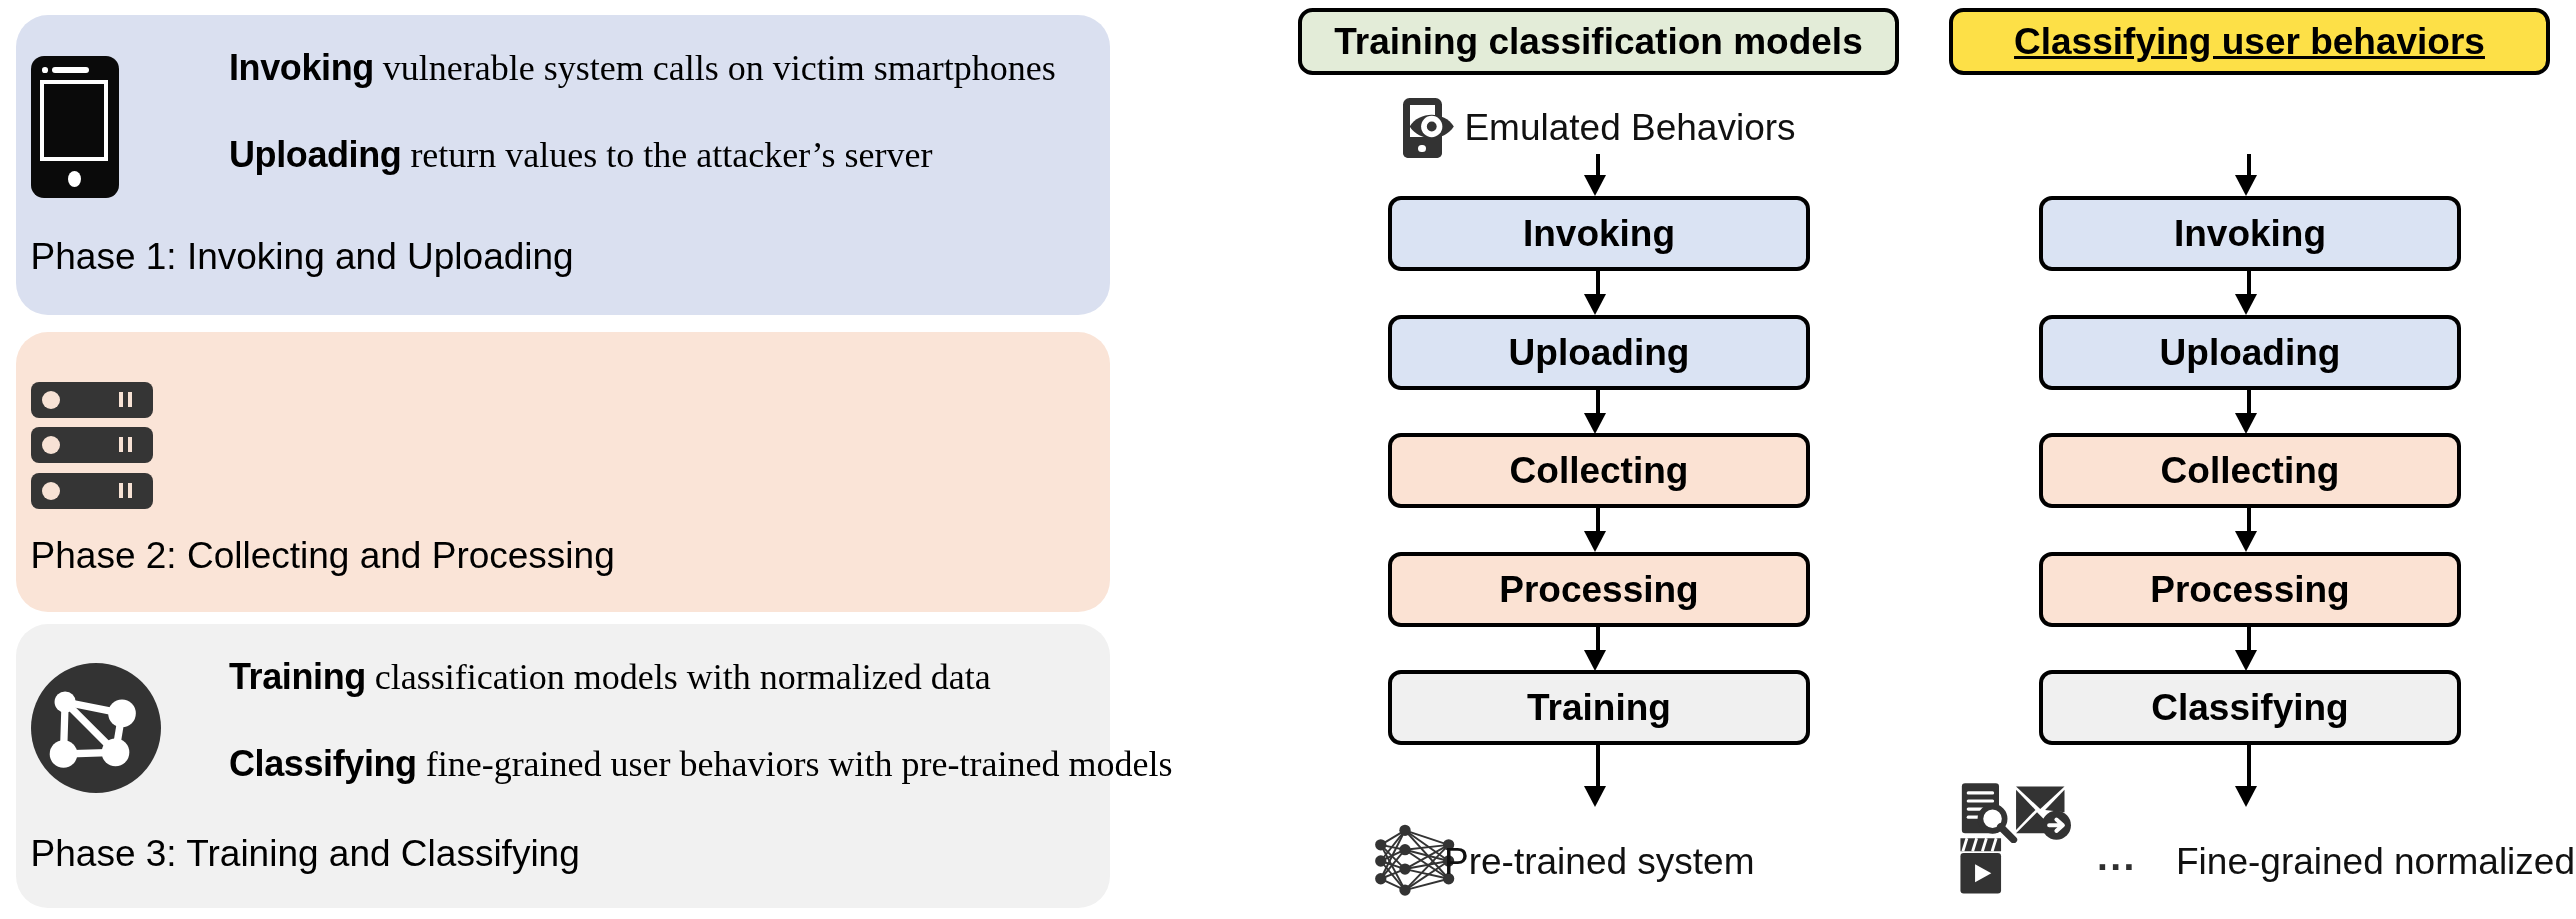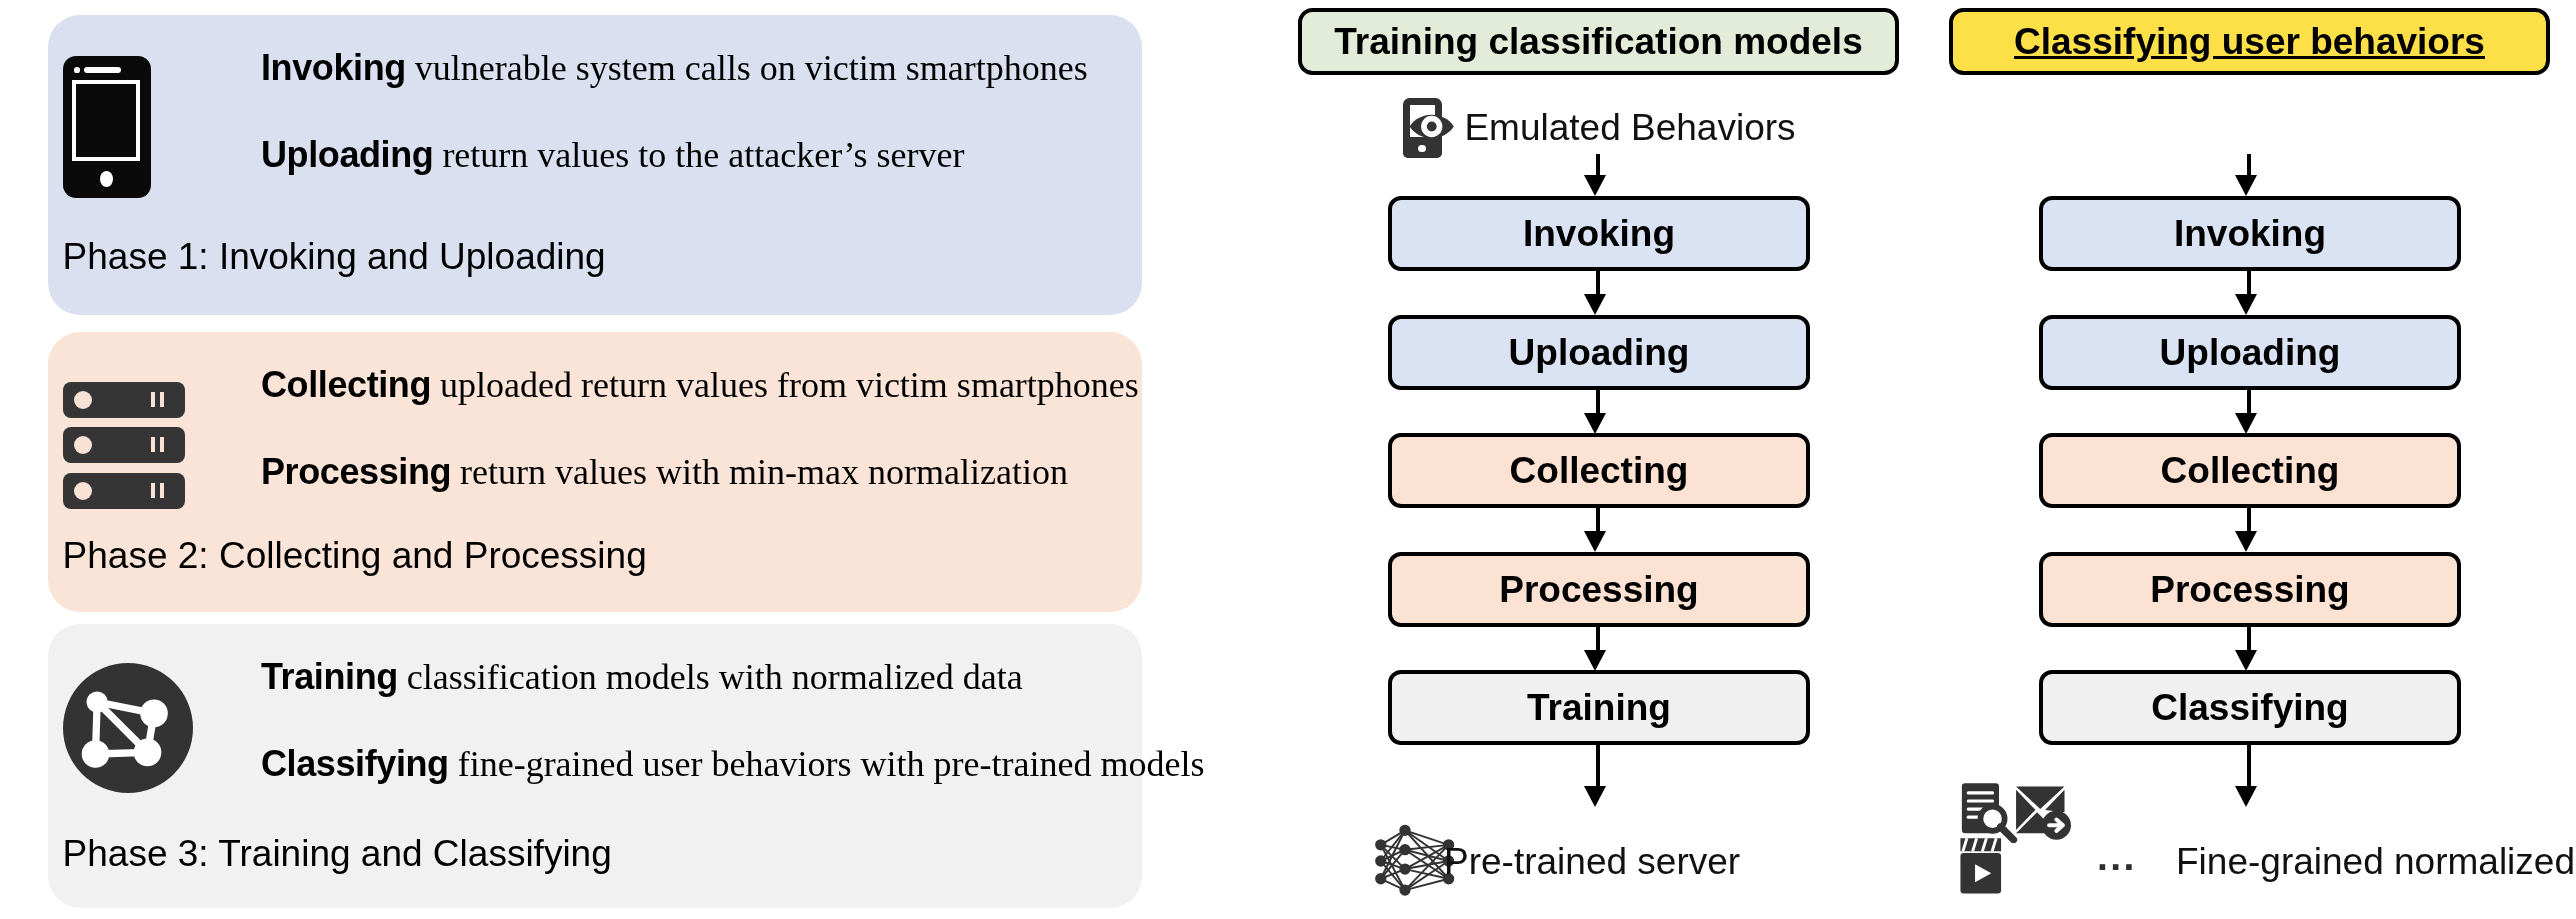--- a/index.html
+++ b/index.html
@@ -22,21 +22,20 @@
     top: 14.6px;
     width: 1250px;
     height: 893px;
   }
   .phase-card {
     position: absolute;
     left: 0;
     width: 1094px;
     border-radius: 32px;
     box-sizing: border-box;
-    margin-left: 32px;
   }
   .phase-card.p1 { top: 0px;   height: 300px; background: #dae0f0; }
   .phase-card.p2 { top: 317px; height: 280px; background: #fae4d7; }
   .phase-card.p3 { top: 609px; height: 284px; background: #f1f1f1; }
 
   .phase-icon {
     position: absolute;
     left: 14.6px;
   }
 
@@ -394,28 +393,20 @@
       <span class="unit u2">
           <span class="led"></span>
           <span class="bar b1"></span>
           <span class="bar b2"></span>
         </span>
       <span class="unit u3">
           <span class="led"></span>
           <span class="bar b1"></span>
           <span class="bar b2"></span>
         </span>
-    </div>
-    <div class="phase-lines">
-      <div class="phase-line">
-        <span class="lbl-bold">Collecting</span><span class="lbl-desc"> uploaded return values from victim smartphones</span>
-      </div>
-      <div class="phase-line">
-        <span class="lbl-bold">Processing</span><span class="lbl-desc"> return values with min-max normalization</span>
-      </div>
     </div>
     <div class="phase-caption">
       <span class="cap-bold">Phase 2:</span><span class="cap-rest"> Collecting and Processing</span>
     </div>
   </div>
 
   <div class="phase-card p3">
     <div class="phase-icon ico-graph">
       <svg width="130" height="130" viewBox="0 0 160 160" aria-hidden="true">
         <g stroke="#ffffff" stroke-width="9" fill="none">
@@ -539,21 +530,21 @@
             <circle cx="42" cy="14" r="7"></circle>
             <circle cx="42" cy="38" r="7"></circle>
             <circle cx="42" cy="62" r="7"></circle>
             <circle cx="42" cy="88" r="7"></circle>
             <circle cx="96" cy="32" r="7"></circle>
             <circle cx="96" cy="52" r="7"></circle>
             <circle cx="96" cy="74" r="7"></circle>
           </g>
         </svg>
       </span>
-      <span class="result-label">Pre-trained server</span>
+      <span class="result-label">Pre-trained system</span>
     </div>
   </div>
 
   <div class="flow-col right">
 
     <div class="flow-header" style="background:#fde047;text-decoration:underline;">Classifying user behaviors</div>
 
 
     <div class="arrow a-src">
         <span class="shaft"></span>

